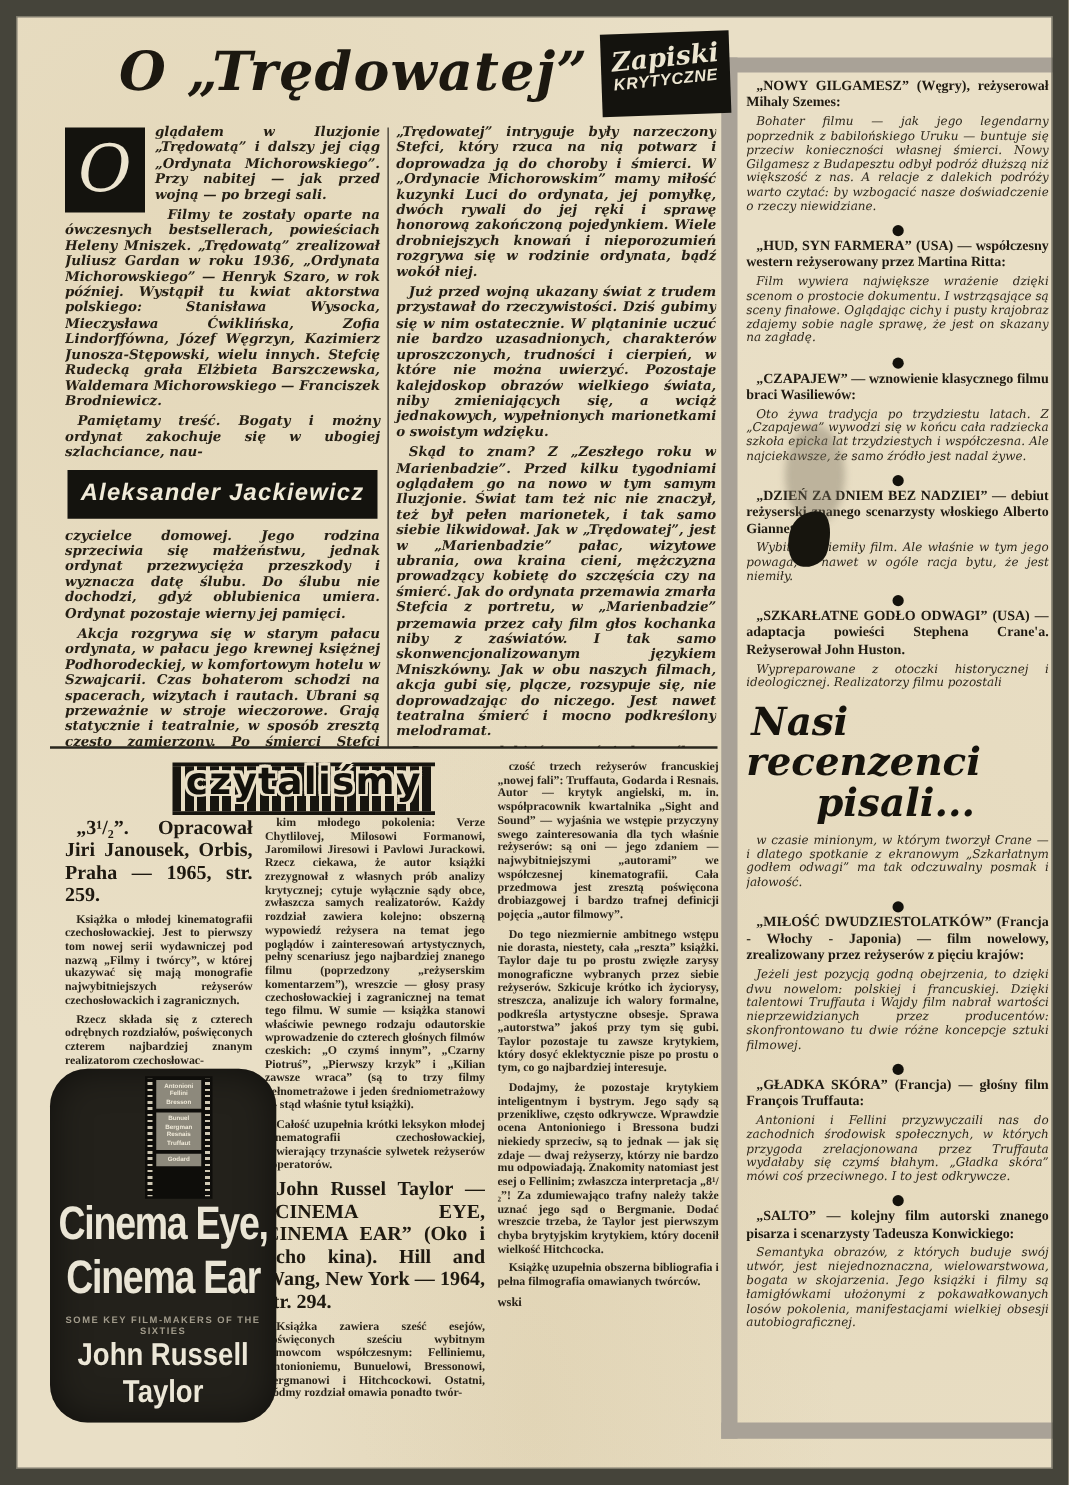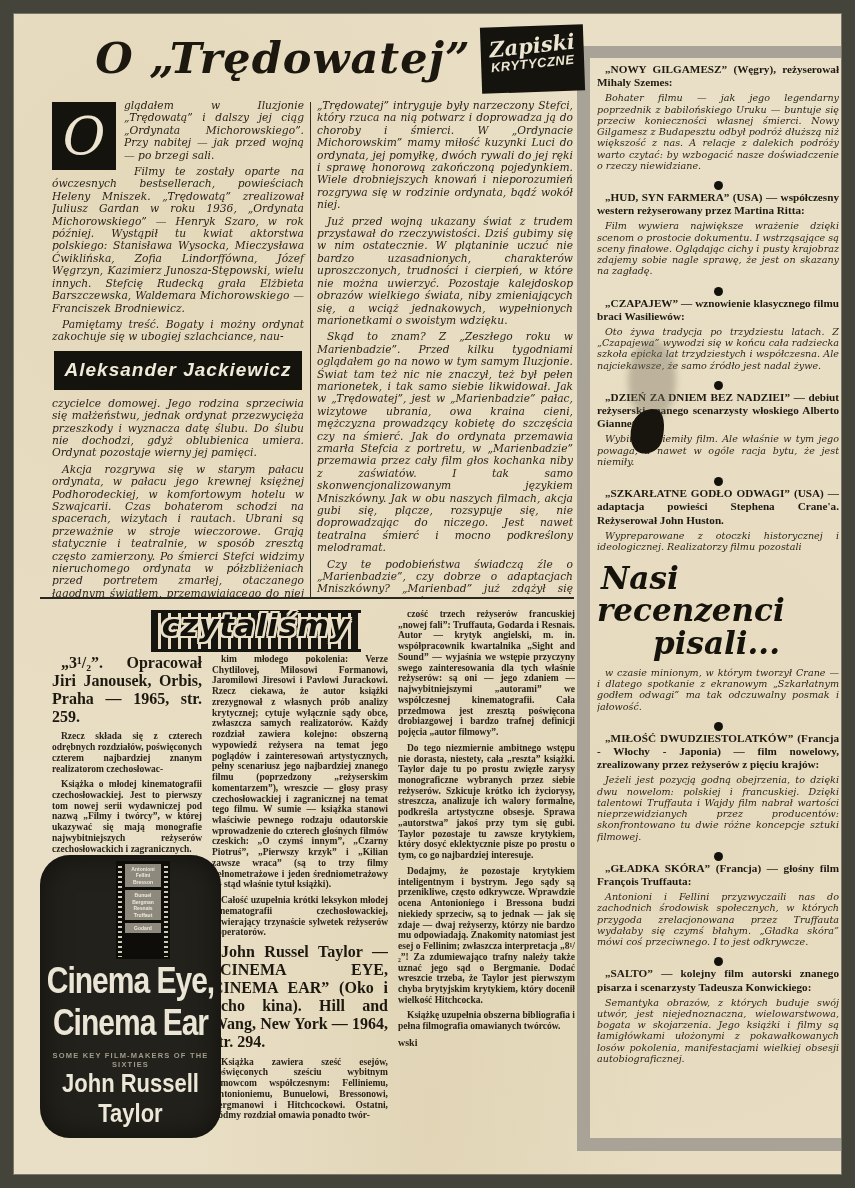--- a/index.html
+++ b/index.html
@@ -17,21 +17,21 @@
     color:#1c1810;letter-spacing:1px;}
   .badge{position:absolute;left:481px;top:26px;width:103px;height:66px;background:#14130e;
     transform:rotate(-2deg);color:#ece5d0;text-align:center;z-index:5;}
   .badge .b1{display:block;margin-top:7px;font-family:"DejaVu Serif",serif;font-style:italic;font-weight:bold;font-size:21px;transform:rotate(-4deg);}
   .badge .b2{display:block;margin-top:-2px;font-family:"Liberation Sans",sans-serif;font-style:italic;font-weight:bold;font-size:13px;letter-spacing:.5px;transform:rotate(-4deg);}
 
   .article-cols{position:absolute;left:52px;top:100px;width:521px;height:498px;display:flex;overflow:hidden;}
   .acol1{width:252px;}
   .vrule{width:1px;background:#332e24;margin:2px 6px 0 6px;}
   .acol2{flex:1;}
-  .atext p{margin:0 0 4px;font-family:"DejaVu Serif",serif;font-style:italic;font-weight:normal;
+  .atext p{margin:0 0 4px;font-family:"DejaVu Serif",serif;font-style:italic;font-weight:bold;
     font-size:10.7px;line-height:1.16;color:#251f14;text-align:justify;text-indent:10px;}
   .atext p.noindent{text-indent:0;}
   .dropcap{float:left;width:64px;height:68px;background:#14130e;margin:2px 8px 2px 0;
     display:flex;align-items:center;justify-content:center;}
   .dropcap span{color:#ece4cf;font-family:"DejaVu Serif",serif;font-style:italic;font-size:52px;line-height:1;}
   .author-badge{background:#14130e;color:#f0ead8;text-align:center;padding:8px 0 9px;margin:7px 2px 8px 2px;
     font-family:"Liberation Sans",sans-serif;font-style:italic;font-weight:bold;font-size:19px;letter-spacing:1px;}
   .article-rule{position:absolute;left:40px;top:597px;width:534px;height:2px;background:#2a271e;}
 
   
@@ -50,21 +50,21 @@
   .nasi .n1{font-size:31px;text-indent:4px;display:block;}
   .nasi .n2{font-size:31px;display:block;}
   .nasi .n3{font-size:31px;text-indent:56px;display:block;}
   .blot-smudge{position:absolute;left:628px;top:340px;width:48px;height:80px;background:rgba(118,110,92,.38);
     border-radius:50%;filter:blur(3px);z-index:6;}
   .blot{position:absolute;left:631px;top:408px;width:33px;height:46px;background:#17150e;
     border-radius:62% 38% 55% 45% / 48% 62% 38% 52%;transform:rotate(14deg);z-index:7;}
 
   
   .czyt{position:absolute;left:52px;top:606px;width:523px;height:574px;}
-  .czyt-logo{position:absolute;left:99px;top:0;width:210px;height:46px;z-index:3;font-style:italic;}
+  .czyt-logo{position:absolute;left:86px;top:0;width:210px;height:46px;z-index:3;}
   .czyt-logo .books{position:absolute;left:0;top:4px;width:100%;height:36px;
     background:repeating-linear-gradient(90deg,#17150f 0 7px,rgba(233,223,198,0) 7px 10px);
     border-top:3px solid #17150f;border-bottom:3px solid #17150f;}
   .czyt-logo .word{position:absolute;left:0;top:2px;width:100%;text-align:center;
     font-family:"DejaVu Sans",sans-serif;font-weight:bold;font-size:30px;color:#13110b;letter-spacing:1px;
     text-shadow:-2px 0 #e9dfc6,2px 0 #e9dfc6,0 -2px #e9dfc6,0 2px #e9dfc6,-2px -2px #e9dfc6,2px 2px #e9dfc6,-2px 2px #e9dfc6,2px -2px #e9dfc6;}
   .czyt-cols{display:flex;gap:10px;height:100%;}
   .ccol1{width:150px;padding-top:48px;}
   .ccol2{width:176px;padding-top:48px;overflow:hidden;}
   .ccol3{width:177px;padding-top:3px;overflow:hidden;}
@@ -178,22 +178,22 @@
   </div>
 
   <div class="czyt">
     <div class="czyt-logo">
       <div class="books"></div>
       <div class="word">czytaliśmy</div>
     </div>
     <div class="czyt-cols">
       <div class="ccol1 ctext">
         <p class="bib noindent">„3¹/₂”. Opracował Jiri Janousek, Orbis, Praha — 1965, str. 259.</p>
+        <p>Książka o młodej kinematografii czechosłowackiej. Jest to pierwszy tom nowej serii wydawniczej pod nazwą „Filmy i twórcy”, w której ukazywać się mają monografie najwybitniejszych reżyserów czechosłowackich i zagranicznych.</p>
         <p>Rzecz składa się z czterech odrębnych rozdziałów, poświęconych czterem najbardziej znanym realizatorom czechosłowac-</p>
-        <p>Książka o młodej kinematografii czechosłowackiej. Jest to pierwszy tom nowej serii wydawniczej pod nazwą „Filmy i twórcy”, w której ukazywać się mają monografie najwybitniejszych reżyserów czechosłowackich i zagranicznych.</p>
         <div class="sep"></div>
       </div>
       <div class="ccol2 ctext">
         <p class="noindent">kim młodego pokolenia: Verze Chytlilovej, Milosowi Formanowi, Jaromilowi Jiresowi i Pavlowi Jurackowi. Rzecz ciekawa, że autor książki zrezygnował z własnych prób analizy krytycznej; cytuje wyłącznie sądy obce, zwłaszcza samych realizatorów. Każdy rozdział zawiera kolejno: obszerną wypowiedź reżysera na temat jego poglądów i zainteresowań artystycznych, pełny scenariusz jego najbardziej znanego filmu (poprzedzony „reżyserskim komentarzem”), wreszcie — głosy prasy czechosłowackiej i zagranicznej na temat tego filmu. W sumie — książka stanowi właściwie pewnego rodzaju odautorskie wprowadzenie do czterech głośnych filmów czeskich: „O czymś innym”, „Czarny Piotruś”, „Pierwszy krzyk” i „Kilian zawsze wraca” (są to trzy filmy pełnometrażowe i jeden średniometrażowy — stąd właśnie tytuł książki).</p>
         <p>Całość uzupełnia krótki leksykon młodej kinematografii czechosłowackiej, zawierający trzynaście sylwetek reżyserów i operatorów.</p>
         <p class="bib">John Russel Taylor — „CINEMA EYE, CINEMA EAR” (Oko i ucho kina). Hill and Wang, New York — 1964, str. 294.</p>
         <p>Książka zawiera sześć esejów, poświęconych sześciu wybitnym filmowcom współczesnym: Felliniemu, Antonioniemu, Bunuelowi, Bressonowi, Bergmanowi i Hitchcockowi. Ostatni, siódmy rozdział omawia ponadto twór-</p>
       </div>
       <div class="ccol3 ctext">
         <p class="noindent">czość trzech reżyserów francuskiej „nowej fali”: Truffauta, Godarda i Resnais. Autor — krytyk angielski, m. in. współpracownik kwartalnika „Sight and Sound” — wyjaśnia we wstępie przyczyny swego zainteresowania dla tych właśnie reżyserów: są oni — jego zdaniem — najwybitniejszymi „autorami” we współczesnej kinematografii. Cała przedmowa jest zresztą poświęcona drobiazgowej i bardzo trafnej definicji pojęcia „autor filmowy”.</p>

